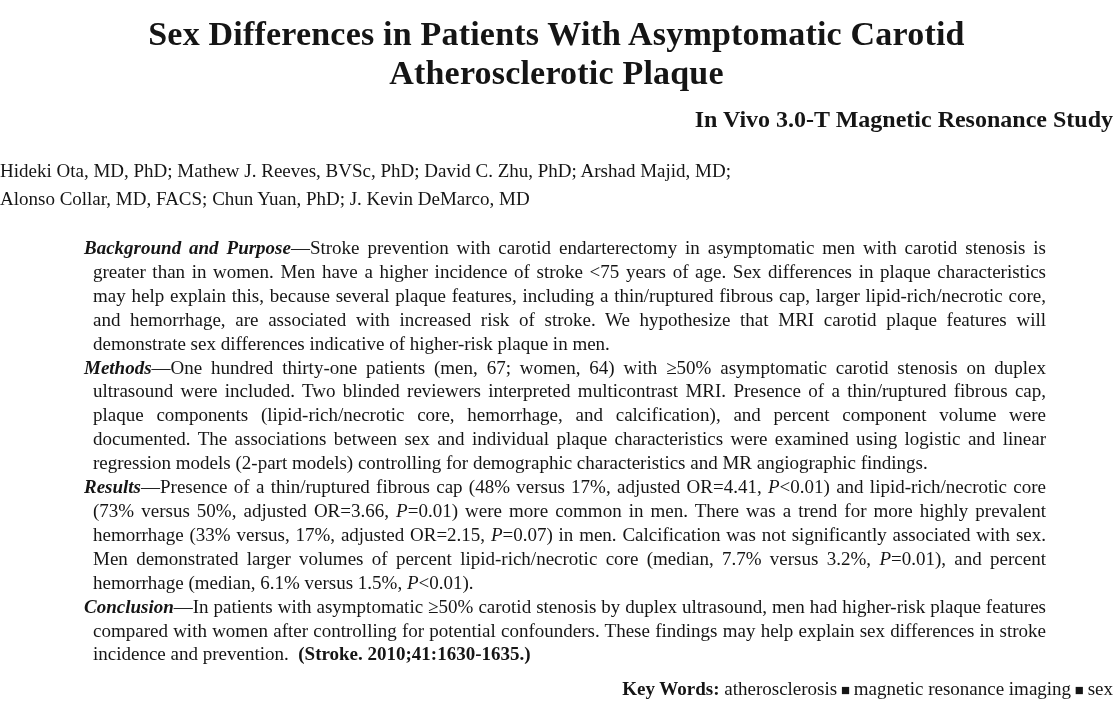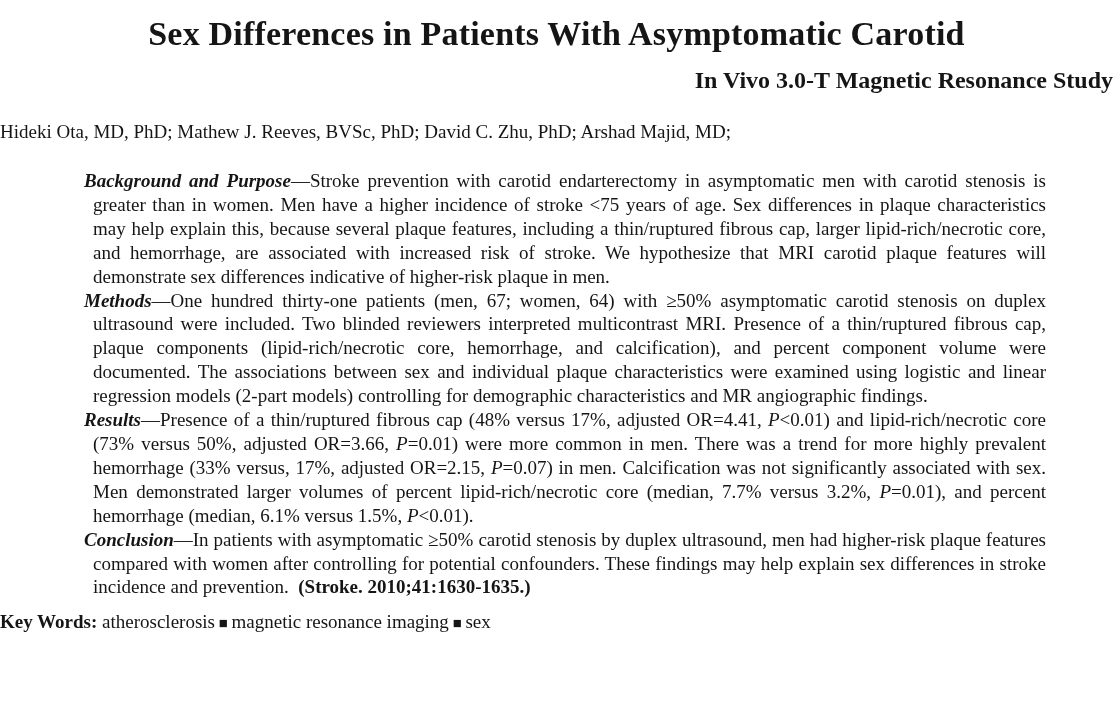--- a/index.html
+++ b/index.html
@@ -44,41 +44,43 @@
   .abs-par {
     margin: 0;
     padding-left: 21px;
     text-indent: -21px;
   }
   .par-label { font-weight: bold; font-style: italic; margin-left: 12px; }
   .seg-i  { font-style: italic; }
   .seg-b  { font-weight: bold; }
   .seg-bi { font-weight: bold; }
   .keywords {
-    text-align: left;
+    text-align: right;
     margin: 11px 0 0 0;
     font-size: 19px;
     line-height: 24px;
   }
   .kw-label { font-weight: bold; }
   .kw-sep { font-size: 15px; }
 </style>
 </head>
 <body>
 
 <div class="page">
 
   <div class="title">
     <div>Sex Differences in Patients With Asymptomatic Carotid</div>
+    <div>Atherosclerotic Plaque</div>
   </div>
 
   <div class="subtitle">In Vivo 3.0-T Magnetic Resonance Study</div>
 
   <div class="authors">
     <div>Hideki Ota, MD, PhD; Mathew J. Reeves, BVSc, PhD; David C. Zhu, PhD; Arshad Majid, MD;</div>
+    <div>Alonso Collar, MD, FACS; Chun Yuan, PhD; J. Kevin DeMarco, MD</div>
   </div>
 
   <div class="abstract">
     <p class="abs-par"><span class="par-label">Background and Purpose</span><span class="par-text"><span>—Stroke prevention with carotid endarterectomy in asymptomatic men with carotid stenosis is greater than in women. Men have a higher incidence of stroke &lt;75 years of age. Sex differences in plaque characteristics may help explain this, because several plaque features, including a thin/ruptured fibrous cap, larger lipid-rich/necrotic core, and hemorrhage, are associated with increased risk of stroke. We hypothesize that MRI carotid plaque features will demonstrate sex differences indicative of higher-risk plaque in men.</span></span></p>
     <p class="abs-par"><span class="par-label">Methods</span><span class="par-text"><span>—One hundred thirty-one patients (men, 67; women, 64) with ≥50% asymptomatic carotid stenosis on duplex ultrasound were included. Two blinded reviewers interpreted multicontrast MRI. Presence of a thin/ruptured fibrous cap, plaque components (lipid-rich/necrotic core, hemorrhage, and calcification), and percent component volume were documented. The associations between sex and individual plaque characteristics were examined using logistic and linear regression models (2-part models) controlling for demographic characteristics and MR angiographic findings.</span></span></p>
     <p class="abs-par"><span class="par-label">Results</span><span class="par-text"><span>—Presence of a thin/ruptured fibrous cap (48% versus 17%, adjusted OR=4.41, </span><span class="seg-i">P</span><span>&lt;0.01) and lipid-rich/necrotic core (73% versus 50%, adjusted OR=3.66, </span><span class="seg-i">P</span><span>=0.01) were more common in men. There was a trend for more highly prevalent hemorrhage (33% versus, 17%, adjusted OR=2.15, </span><span class="seg-i">P</span><span>=0.07) in men. Calcification was not significantly associated with sex. Men demonstrated larger volumes of percent lipid-rich/necrotic core (median, 7.7% versus 3.2%, </span><span class="seg-i">P</span><span>=0.01), and percent hemorrhage (median, 6.1% versus 1.5%, </span><span class="seg-i">P</span><span>&lt;0.01).</span></span></p>
     <p class="abs-par"><span class="par-label">Conclusion</span><span class="par-text"><span>—In patients with asymptomatic ≥50% carotid stenosis by duplex ultrasound, men had higher-risk plaque features compared with women after controlling for potential confounders. These findings may help explain sex differences in stroke incidence and prevention.</span><span class="seg-b"> (</span><span class="seg-bi">Stroke</span><span class="seg-b">. 2010;41:1630-1635.)</span></span></p>
   </div>
 
   <p class="keywords">

